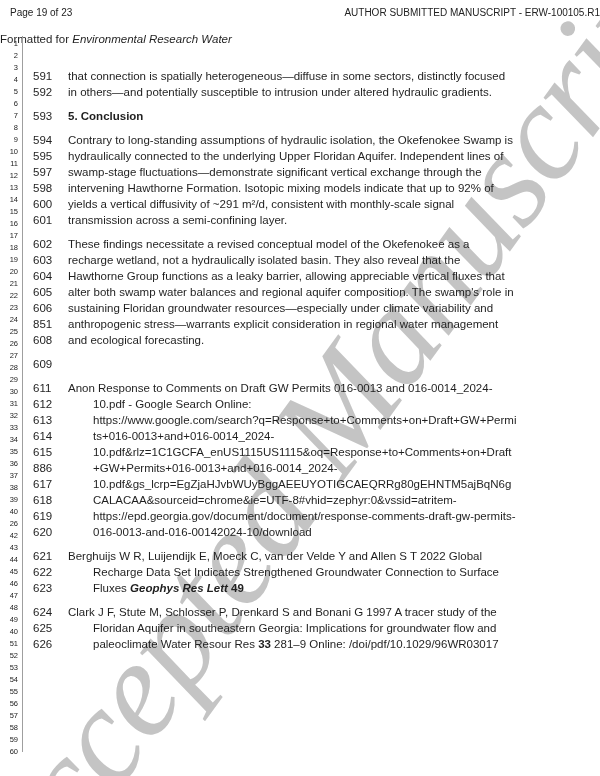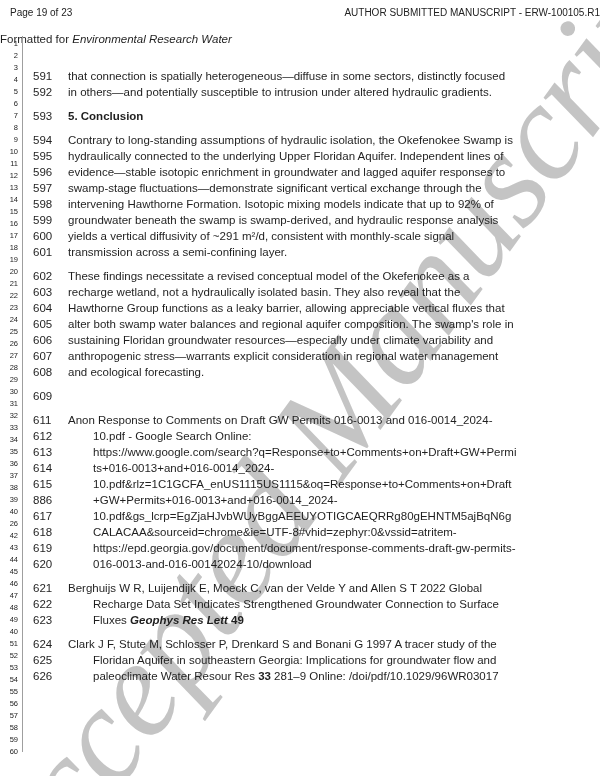--- a/index.html
+++ b/index.html
@@ -153,36 +153,28 @@
       <div class="block paragraph">
         <div class="line">
           <span class="num">594</span>
           <span class="text">Contrary to long-standing assumptions of hydraulic isolation, the Okefenokee Swamp is</span>
         </div>
         <div class="line">
           <span class="num">595</span>
           <span class="text">hydraulically connected to the underlying Upper Floridan Aquifer. Independent lines of</span>
         </div>
         <div class="line">
-          <span class="num">596</span>
-          <span class="text">evidence—stable isotopic enrichment in groundwater and lagged aquifer responses to</span>
-        </div>
-        <div class="line">
           <span class="num">597</span>
           <span class="text">swamp-stage fluctuations—demonstrate significant vertical exchange through the</span>
         </div>
         <div class="line">
           <span class="num">598</span>
           <span class="text">intervening Hawthorne Formation. Isotopic mixing models indicate that up to 92% of</span>
         </div>
         <div class="line">
-          <span class="num">599</span>
-          <span class="text">groundwater beneath the swamp is swamp-derived, and hydraulic response analysis</span>
-        </div>
-        <div class="line">
           <span class="num">600</span>
           <span class="text">yields a vertical diffusivity of ~291 m²/d, consistent with monthly-scale signal</span>
         </div>
         <div class="line">
           <span class="num">601</span>
           <span class="text">transmission across a semi-confining layer.</span>
         </div>
       </div>
       <div class="block paragraph">
         <div class="line">
@@ -199,21 +191,21 @@
         </div>
         <div class="line">
           <span class="num">605</span>
           <span class="text">alter both swamp water balances and regional aquifer composition. The swamp's role in</span>
         </div>
         <div class="line">
           <span class="num">606</span>
           <span class="text">sustaining Floridan groundwater resources—especially under climate variability and</span>
         </div>
         <div class="line">
-          <span class="num">607</span>
+          <span class="num">851</span>
           <span class="text">anthropogenic stress—warrants explicit consideration in regional water management</span>
         </div>
         <div class="line">
           <span class="num">608</span>
           <span class="text">and ecological forecasting.</span>
         </div>
       </div>
       <div class="block blank">
         <div class="line">
           <span class="num">609</span>

